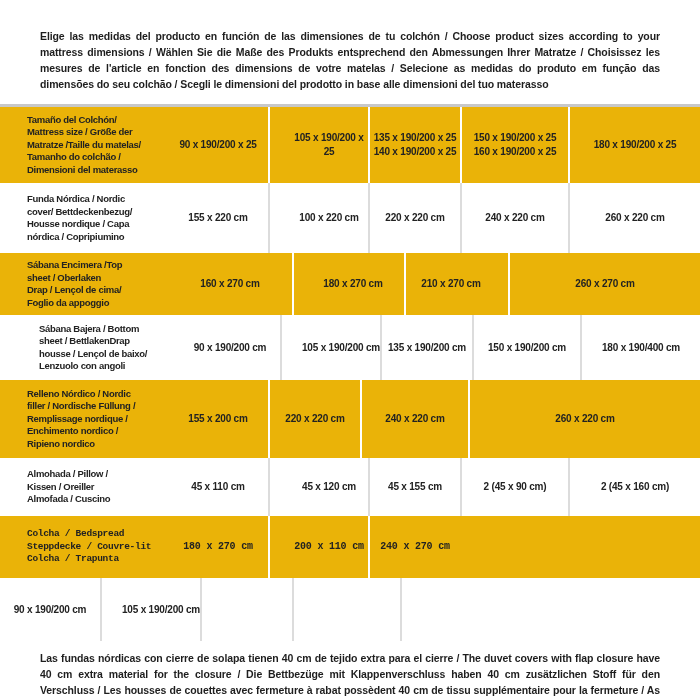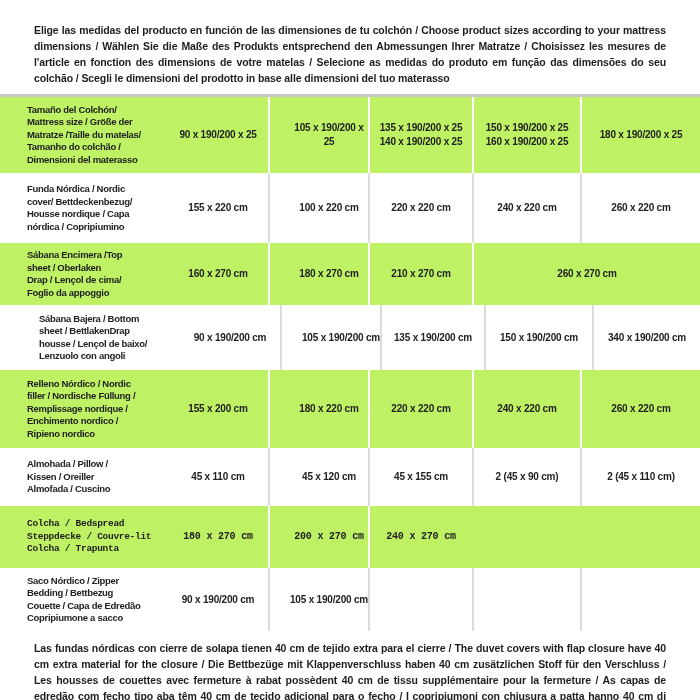--- a/index.html
+++ b/index.html
@@ -5,52 +5,52 @@
 <style>
   html,body { margin:0; padding:0; }
   body {
     width:700px; height:700px; background:#ffffff;
     font-family:"Liberation Sans", sans-serif;
     color:#222222; overflow:hidden;
   }
   .intro, .footnote {
     font-weight:bold; font-size:10.5px; line-height:16px;
     letter-spacing:-0.1px; text-align:justify;
-    margin:6px; padding:0 28px; color:#1e1e1e;
+    margin:12px; padding:0 28px; color:#1e1e1e;
   }
   .intro { padding-top:16px; }
   .footnote { margin-top:9px; }
 
   .size-table { margin-top:8px; border-top:3px solid #c8c8c8; }
   .row { display:flex; align-items:stretch; }
-  .row.gray  { background:#bef264; --sep:#ffffff; }
+  .row.gray  { background:#eab308; --sep:#ffffff; }
   .row.white { background:#ffffff; --sep:#dcdcdc; }
 
   .label {
     width:168px; box-sizing:border-box;
     padding:4px 2px 4px 27px;
     font-size:9.5px; line-height:12.5px; font-weight:bold;
     letter-spacing:-0.3px; white-space:pre-line;
     display:flex; flex-direction:column; justify-content:center;
   }
   .vcell {
     box-sizing:border-box; display:flex; align-items:center; justify-content:center;
     text-align:center; font-weight:bold; font-size:10px; line-height:14px;
     letter-spacing:-0.2px; white-space:pre-line;
   }
   .c1 { width:100px; }
   .c2 { width:100px;padding-left:20px; }
-  .c3 { width:104px; }
+  .c3 { width:92px; }
   .c4 { width:108px; }
   .c5 { flex:1; }
   .vcell + .vcell { border-left:2px solid var(--sep); }
 
   .r1 { min-height:76px; }
   .r2 { min-height:70px; }
-  .r3 { min-height:62px; }
+  .r3 { min-height:62px;gap:12px; }
   .r4 { min-height:65px;margin-left:12px; }
   .r5 { min-height:78px; }
   .r6 { min-height:58px; }
   .r7 { min-height:62px;font-family:Liberation Mono, monospace; }
   .r8 { min-height:63px; }
 </style>
 </head>
 <body>
 
 <div class="page">
@@ -99,61 +99,56 @@
 
     <div class="row white r4">
       <div class="label">Sábana Bajera / Bottom
 sheet / BettlakenDrap
 housse / Lençol de baixo/
 Lenzuolo con angoli</div>
       <div class="vcell c1">90 x 190/200 cm</div>
       <div class="vcell c2">105 x 190/200 cm</div>
       <div class="vcell c3">135 x 190/200 cm</div>
       <div class="vcell c4">150 x 190/200 cm</div>
-      <div class="vcell c5">340 x 190/200 cm</div>
+      <div class="vcell c5">180 x 190/400 cm</div>
     </div>
 
     <div class="row gray r5">
       <div class="label">Relleno Nórdico / Nordic
 filler / Nordische Füllung /
 Remplissage nordique /
 Enchimento nordico /
 Ripieno nordico</div>
       <div class="vcell c1">155 x 200 cm</div>
-      <div class="vcell c2">180 x 220 cm</div>
       <div class="vcell c3">220 x 220 cm</div>
       <div class="vcell c4">240 x 220 cm</div>
       <div class="vcell c5">260 x 220 cm</div>
     </div>
 
     <div class="row white r6">
       <div class="label">Almohada / Pillow /
 Kissen / Oreiller
 Almofada / Cuscino</div>
       <div class="vcell c1">45 x 110 cm</div>
       <div class="vcell c2">45 x 120 cm</div>
       <div class="vcell c3">45 x 155 cm</div>
       <div class="vcell c4">2 (45 x 90 cm)</div>
-      <div class="vcell c5">2 (45 x 110 cm)</div>
+      <div class="vcell c5">2 (45 x 160 cm)</div>
     </div>
 
     <div class="row gray r7">
       <div class="label">Colcha / Bedspread
 Steppdecke / Couvre-lit
 Colcha / Trapunta</div>
       <div class="vcell c1">180 x 270 cm</div>
-      <div class="vcell c2">200 x 270 cm</div>
+      <div class="vcell c2">200 x 110 cm</div>
       <div class="vcell c3">240 x 270 cm</div>
     </div>
 
     <div class="row white r8">
-      <div class="label">Saco Nórdico / Zipper
-Bedding / Bettbezug
-Couette / Capa de Edredão
-Copripiumone a sacco</div>
       <div class="vcell c1">90 x 190/200 cm</div>
       <div class="vcell c2">105 x 190/200 cm</div>
       <div class="vcell c3"></div>
       <div class="vcell c4"></div>
       <div class="vcell c5"></div>
     </div>
 
   </div>
 
   <p class="footnote">Las fundas nórdicas con cierre de solapa tienen 40 cm de tejido extra para el cierre / The duvet covers with flap closure have 40 cm extra material for the closure / Die Bettbezüge mit Klappenverschluss haben 40 cm zusätzlichen Stoff für den Verschluss / Les housses de couettes avec fermeture à rabat possèdent 40 cm de tissu supplémentaire pour la fermeture / As capas de edredão com fecho tipo aba têm 40 cm de tecido adicional para o fecho / I copripiumoni con chiusura a patta hanno 40 cm di tessuto extra per la chiusura</p>

